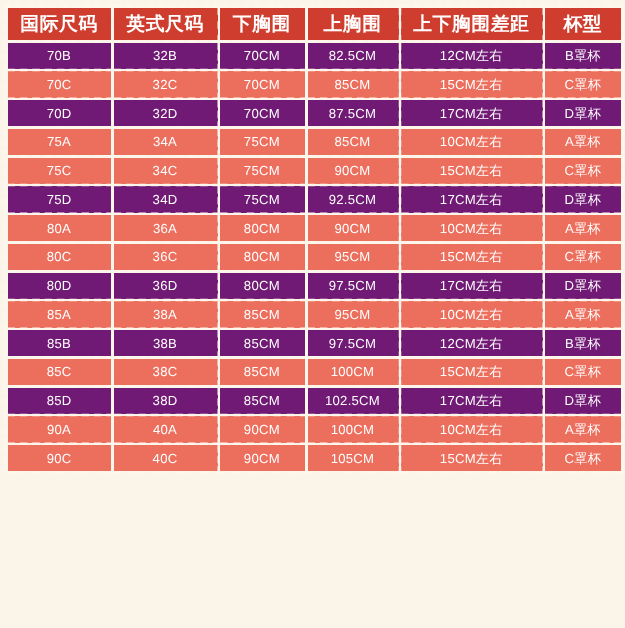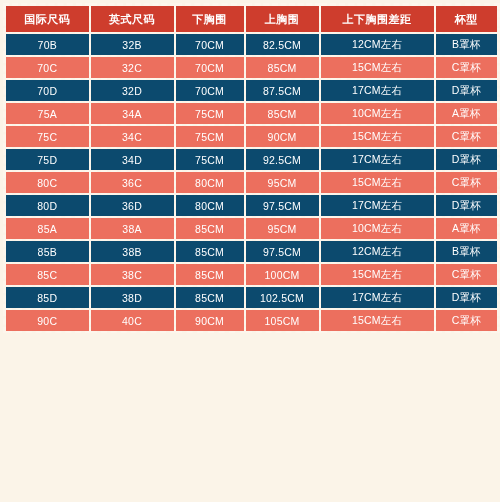--- a/index.html
+++ b/index.html
@@ -48,38 +48,38 @@
     border-top: 2px dashed #fdf6ec;
     border-bottom: 2px dashed #fdf6ec;
     padding: 0;
     white-space: nowrap;
     overflow: hidden;
   }
 
   table.chart-table tr.header-row th {
     height: 26px;
     background: #ce3d2d;
-    font-size: 11px;
+    font-size: 15px;
     font-weight: bold;
     letter-spacing: 0.5px;
   }
 
   table.chart-table tr.data-row td {
     height: 21px;
     font-size: 10.5px;
     font-weight: normal;
     letter-spacing: 0.2px;
   }
 
   table.chart-table tr.row-light td {
     background: #ec6f5e;
   }
 
   table.chart-table tr.row-dark td {
-    background: #0c4a6e;
+    background: #701a75;
   }
 
   
   table.chart-table tr td:first-child,
   table.chart-table tr th:first-child {
     border-left-width: 3px;
   }
   table.chart-table tr td:last-child,
   table.chart-table tr th:last-child {
     border-right-width: 3px;
@@ -154,20 +154,28 @@
         </tr>
         <tr class="data-row row-dark">
           <td>75D</td>
           <td>34D</td>
           <td>75CM</td>
           <td>92.5CM</td>
           <td>17CM左右</td>
           <td>D罩杯</td>
         </tr>
         <tr class="data-row row-light">
+          <td>80A</td>
+          <td>36A</td>
+          <td>80CM</td>
+          <td>90CM</td>
+          <td>10CM左右</td>
+          <td>A罩杯</td>
+        </tr>
+        <tr class="data-row row-light">
           <td>80C</td>
           <td>36C</td>
           <td>80CM</td>
           <td>95CM</td>
           <td>15CM左右</td>
           <td>C罩杯</td>
         </tr>
         <tr class="data-row row-dark">
           <td>80D</td>
           <td>36D</td>
@@ -202,20 +210,28 @@
         </tr>
         <tr class="data-row row-dark">
           <td>85D</td>
           <td>38D</td>
           <td>85CM</td>
           <td>102.5CM</td>
           <td>17CM左右</td>
           <td>D罩杯</td>
         </tr>
         <tr class="data-row row-light">
+          <td>90A</td>
+          <td>40A</td>
+          <td>90CM</td>
+          <td>100CM</td>
+          <td>10CM左右</td>
+          <td>A罩杯</td>
+        </tr>
+        <tr class="data-row row-light">
           <td>90C</td>
           <td>40C</td>
           <td>90CM</td>
           <td>105CM</td>
           <td>15CM左右</td>
           <td>C罩杯</td>
         </tr>
       </tbody>
   </table>
 </div>

